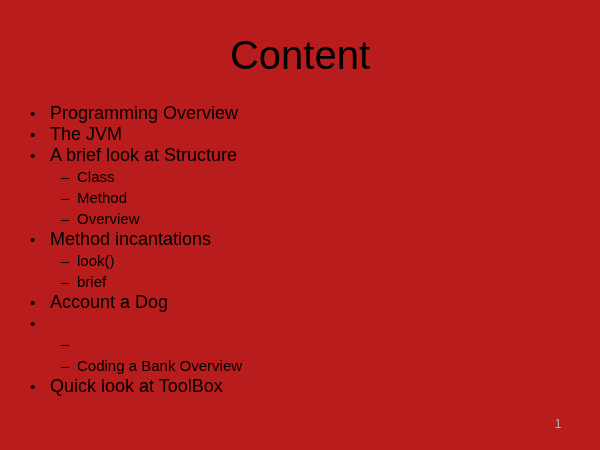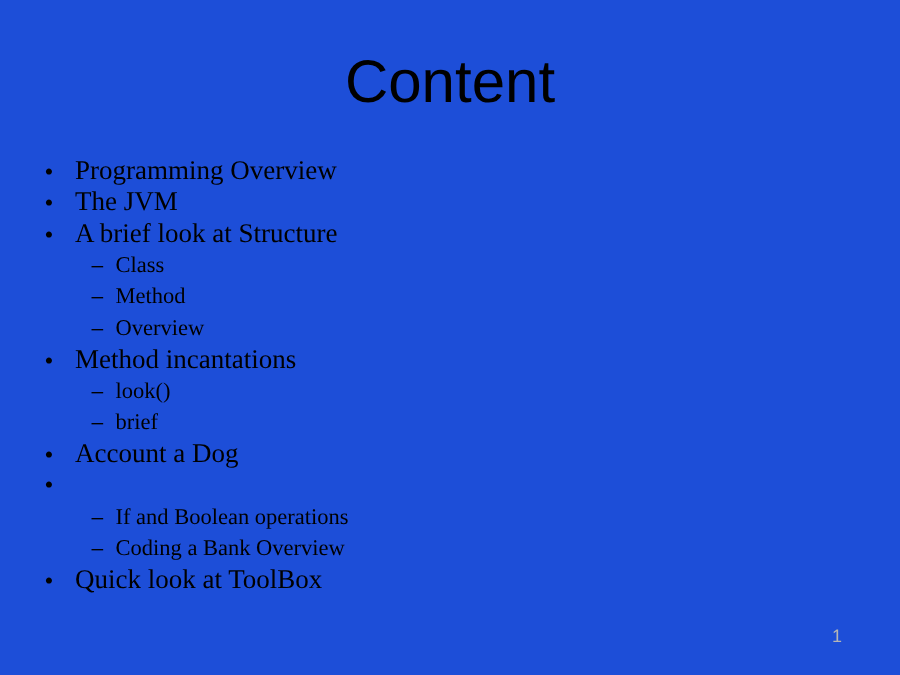--- a/index.html
+++ b/index.html
@@ -11,21 +11,21 @@
     height: 450px;
     background: #ffffff;
     font-family: "Liberation Sans", sans-serif;
     color: #000000;
     overflow: hidden;
   }
   .slide {
     position: relative;
     width: 600px;
     height: 450px;
-    background: #1d4ed8;
+    background: #b91c1c;
     box-sizing: border-box;
   }
   .slide-title {
     position: absolute;
     top: 32px;
     left: 0;
     width: 600px;
     text-align: center;
     font-size: 40px;
     line-height: 46px;
@@ -64,21 +64,20 @@
     font-size: 15px;
   }
   .level-2 .bullet-marker {
     width: 16px;
     font-size: 14px;
   }
   .bullet-text {
     flex: 0 1 auto;
     white-space: nowrap;
     color: #000000;
-    font-family: Liberation Serif, serif;
   }
   .page-number {
     position: absolute;
     left: 548px;
     top: 417px;
     width: 20px;
     text-align: center;
     font-size: 12px;
     line-height: 14px;
     color: #b5b5b5;
@@ -130,21 +129,20 @@
       </div>
       <div class="bullet-row level-1">
         <span class="bullet-marker">•</span>
         <span class="bullet-text">Account a Dog</span>
       </div>
       <div class="bullet-row level-1">
         <span class="bullet-marker">•</span>
       </div>
       <div class="bullet-row level-2">
         <span class="bullet-marker">–</span>
-        <span class="bullet-text">If and Boolean operations</span>
       </div>
       <div class="bullet-row level-2">
         <span class="bullet-marker">–</span>
         <span class="bullet-text">Coding a Bank Overview</span>
       </div>
       <div class="bullet-row level-1">
         <span class="bullet-marker">•</span>
         <span class="bullet-text">Quick look at ToolBox</span>
       </div>
     </div>

